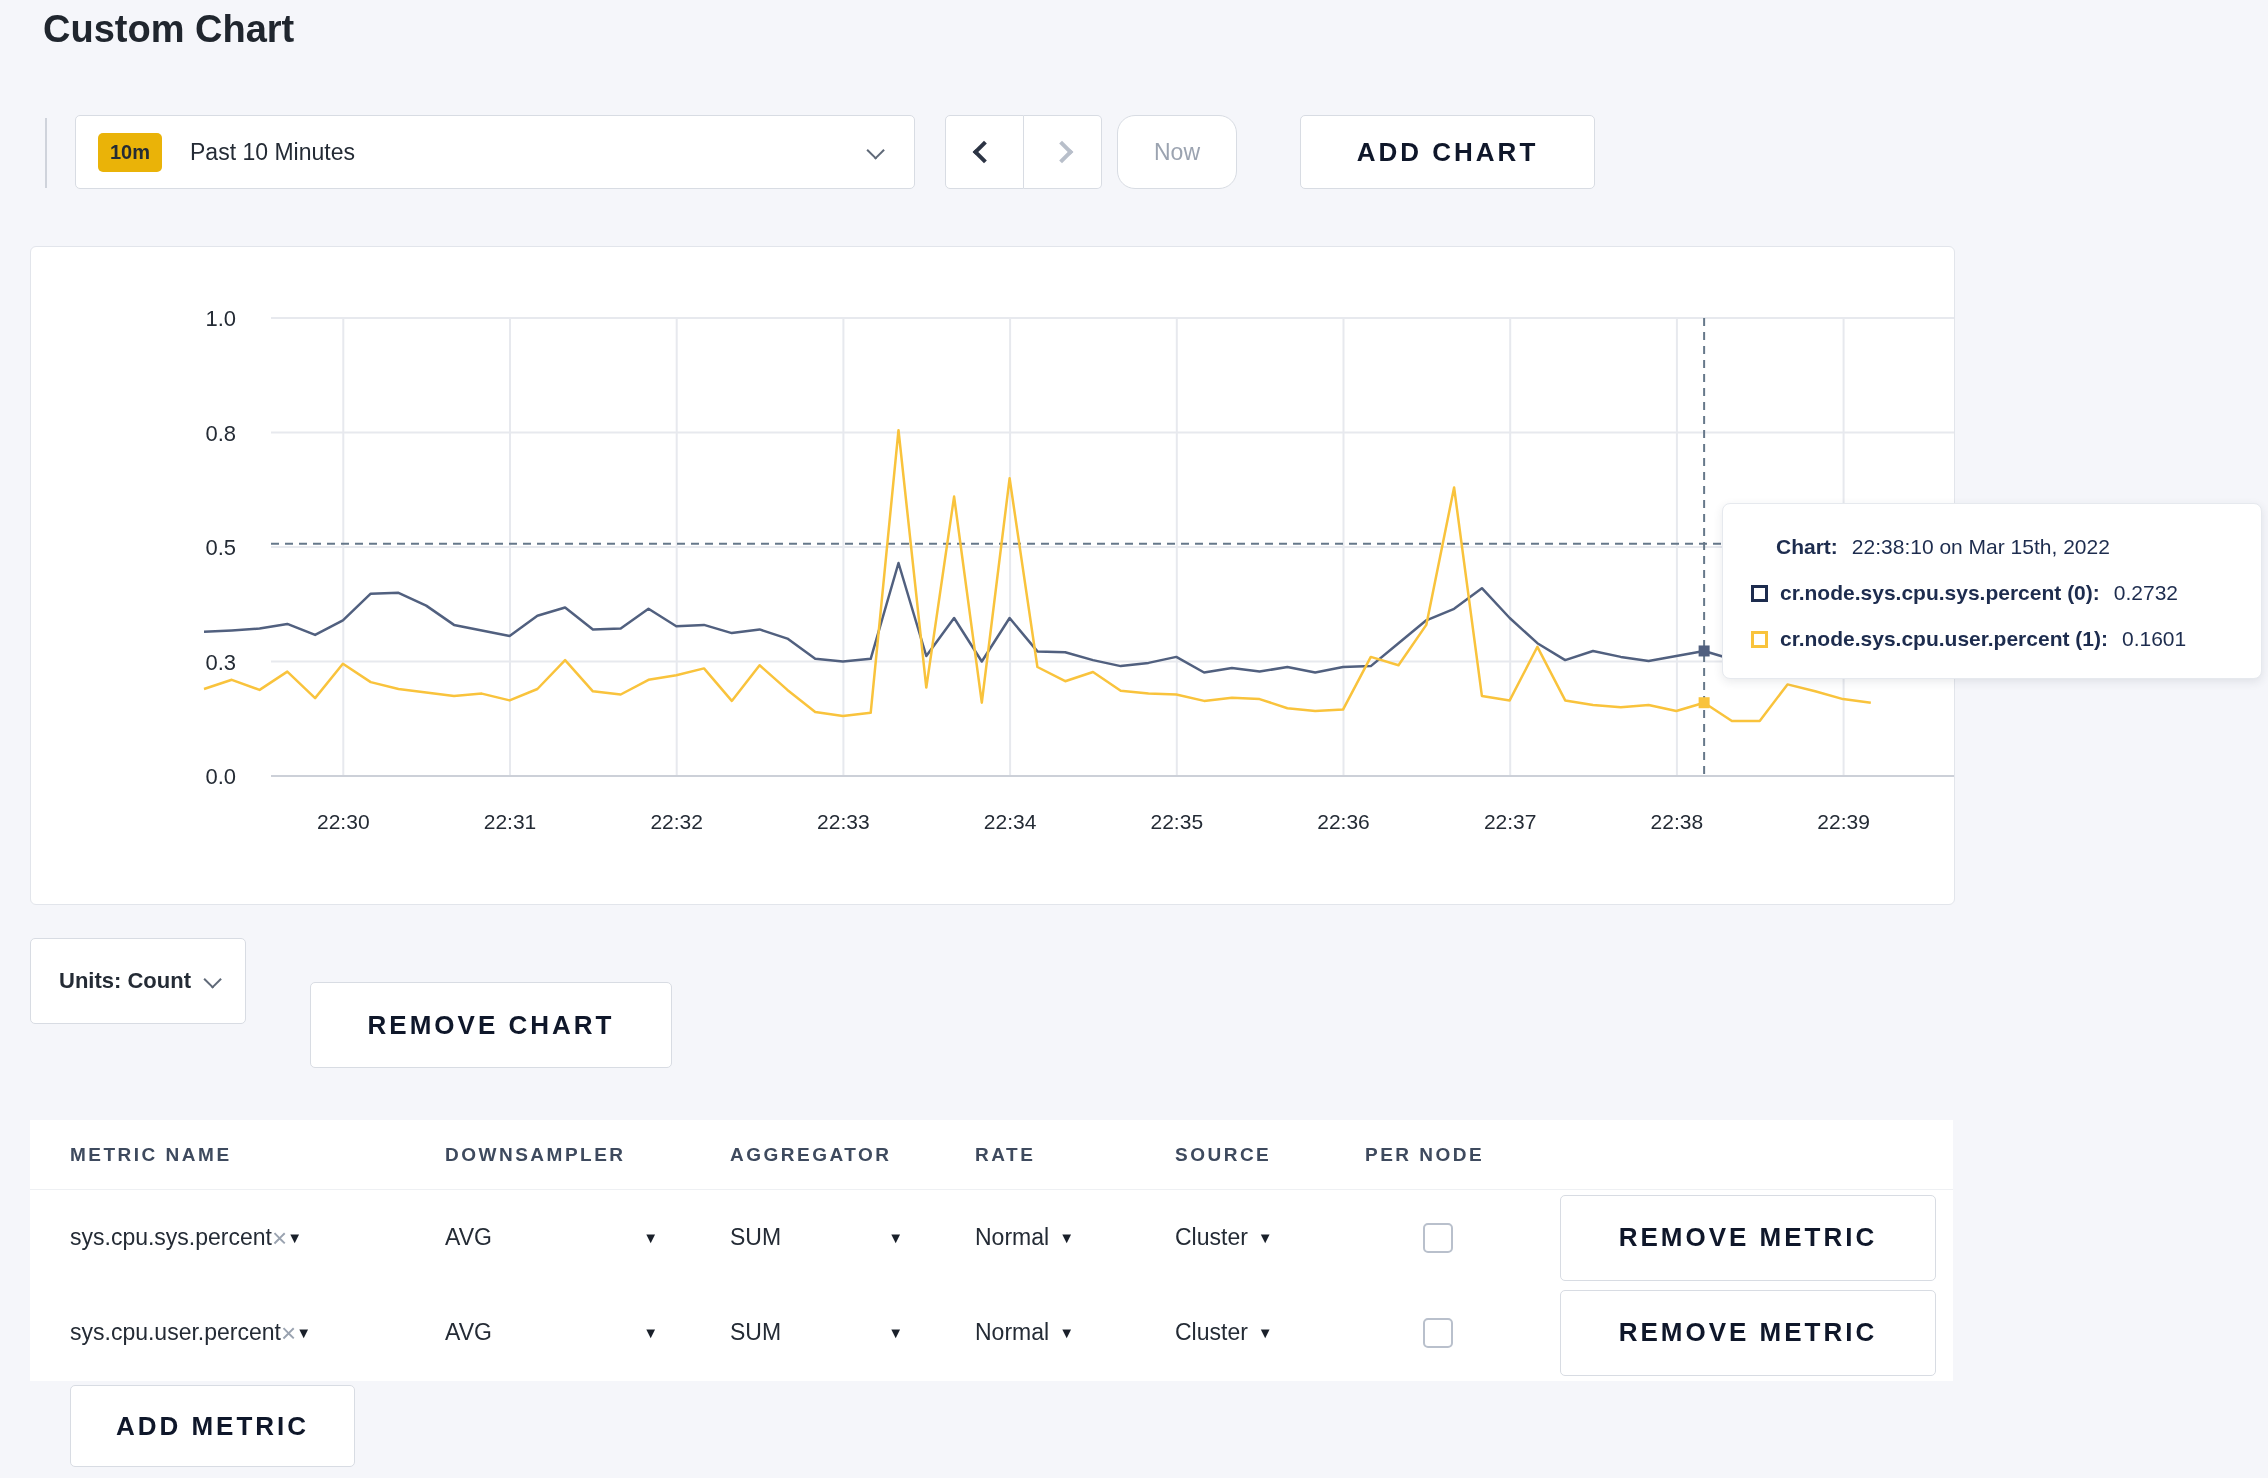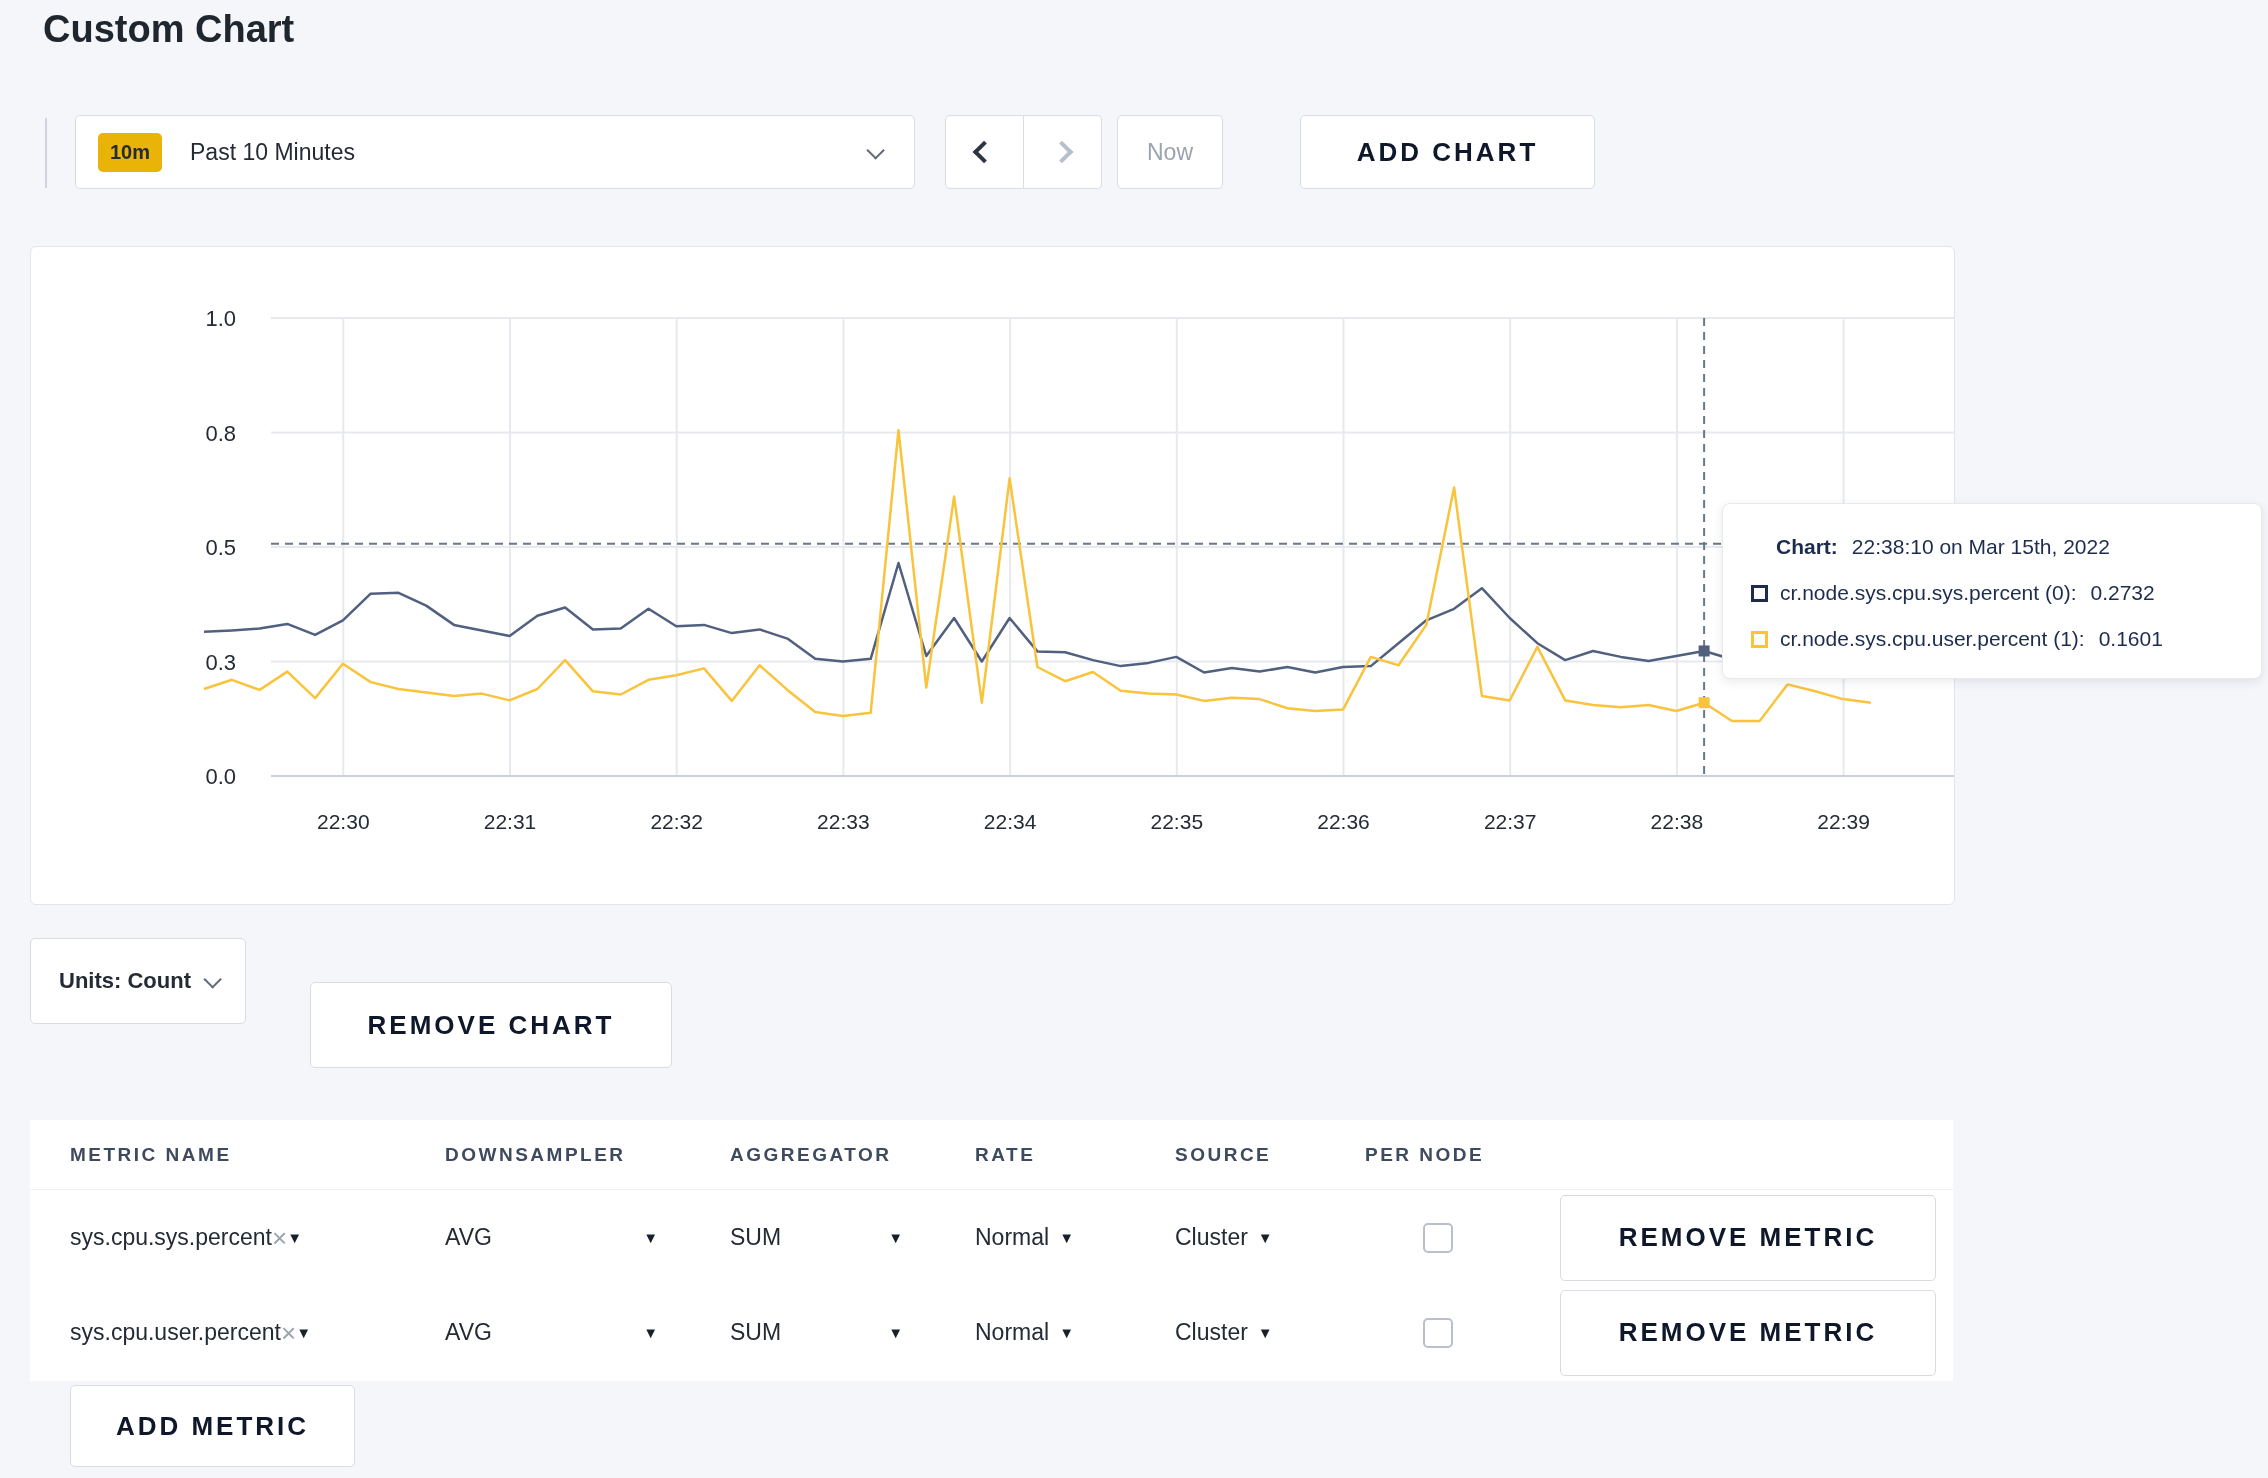--- a/index.html
+++ b/index.html
@@ -23,39 +23,39 @@
   .range-badge { background:#eab308; border-radius:5px; padding:8px 12px; font-size:20px; font-weight:700; color:#242b35; }
   .range-label { margin-left:28px; font-size:23px; color:#242b35; flex:1; }
   .chev { width:13px; height:13px; border-right:2.5px solid #5f6978; border-bottom:2.5px solid #5f6978; transform:rotate(45deg) translateY(-3px); }
   .nav-group { left:945px; top:115px; width:157px; height:74px; display:flex; }
   .nav-btn { width:79px; height:74px; background:#fff; border:1px solid #d8dce3; display:flex; align-items:center; justify-content:center; }
   .nav-btn.prev { border-radius:5px 0 0 5px; }
   .nav-btn.next { border-radius:0 5px 5px 0; border-left:none; }
   .arrow { width:16px; height:16px; border-right:4px solid #2c3444; border-bottom:4px solid #2c3444; }
   .arrow.left  { transform:rotate(135deg); }
   .arrow.right { transform:rotate(-45deg); border-color:#b8bfca; }
-  .now-btn { left:1117px; top:115px; width:106px; height:74px; font-size:23px; color:#9ba3b0; }
+  .now-btn { left:1117px; top:115px; width:120px; height:74px; font-size:23px; color:#9ba3b0;border-radius:18px; }
   .blue-btn { font-size:26px; font-weight:600; letter-spacing:3px; color:#0f172a; }
   .add-chart-btn { left:1300px; top:115px; width:295px; height:74px; }
 
   
   .chart-card { left:30px; top:246px; width:1925px; height:659px; background:#fff; border:1px solid #e2e5eb; border-radius:6px; }
   .chart-card svg { display:block; }
 
   
   .tooltip {
     left:1722px; top:503px; width:540px; height:176px; background:#fff;
     border:1px solid #e6e9ee; border-radius:8px; box-shadow:0 3px 10px rgba(40,50,70,.10);
     padding:20px 0 0 28px; font-size:21px; color:#1d2c4e; z-index:5;
   }
   .tt-row { display:flex; align-items:center; height:46px; }
   .tt-time-label { font-weight:700; margin-left:25px; }
   .tt-value { margin-left:14px; font-weight:400; }
   .swatch { width:17px; height:17px; border:3px solid #1d2c4e; margin-right:12px; flex:none; }
-  .tt-label { font-weight:400; }
+  .tt-label { font-weight:700; }
 
   
   .units-btn { left:30px; top:938px; width:216px; height:86px; padding:0 28px; justify-content:space-between; }
   .units-label { font-size:22px; font-weight:700; color:#242b35; }
   .remove-chart-btn { left:310px; top:982px; width:362px; height:86px; }
 
   
   .table-card { left:30px; top:1120px; width:1923px; height:261px; background:#fff; }
   .t-grid { display:grid; grid-template-columns:375px 285px 245px 200px 190px 195px auto; padding-left:40px; align-items:center; }
   .t-head { height:70px; color:#3e4a5e; font-size:19px; font-weight:600; letter-spacing:2.5px; border-bottom:1px solid #eef0f3; }

